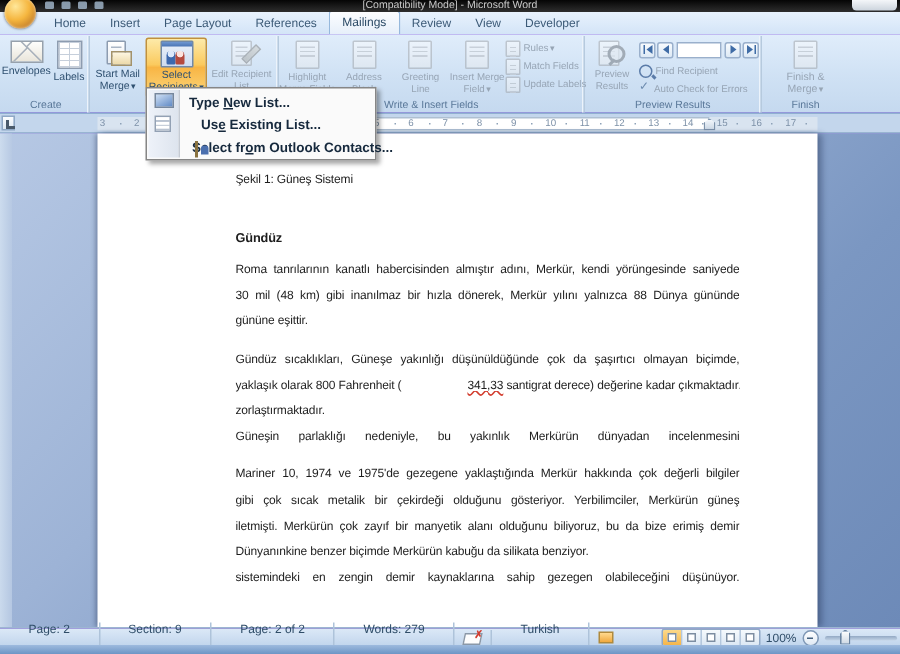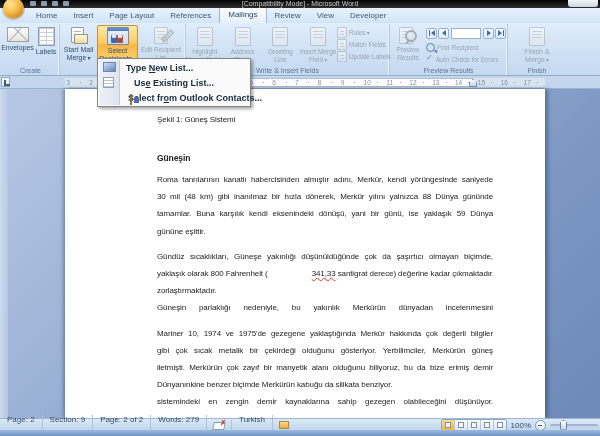--- a/index.html
+++ b/index.html
@@ -130,21 +130,21 @@
         background-image:repeating-linear-gradient(#b9c3d1 0 1px,transparent 1px 3px);background-position:0 2px;}
   .outlook-contacts-icon{width:11px;height:11px;background:linear-gradient(#f4dd9a,#dfb45e);border:1px solid #8a7340;
         box-sizing:border-box;position:relative;}
   .outlook-contacts-icon::after{content:"";position:absolute;left:3px;top:2px;width:5px;height:6px;
         border-radius:2px 2px 0 0;background:#4a6fae;}
 
   
   .statusbar{position:absolute;left:0;top:418px;width:600px;height:12px;
              background:linear-gradient(#dcE9f7,#c2d6ed);border-top:1px solid #9db6d2;box-sizing:border-box;
              display:flex;align-items:center;font-size:8px;color:#2f4d68;}
-  .st-item{padding:0 7px;border-right:1px solid #aec3da;height:20px;line-height:10px;white-space:nowrap;}
+  .st-item{padding:0 19px;border-right:1px solid #aec3da;height:20px;line-height:10px;white-space:nowrap;}
   .st-icon{padding:0 6px;border-right:1px solid #aec3da;height:10px;display:flex;align-items:center;}
   .proof-ic{width:12px;height:8px;position:relative;}
   .proof-ic::before{content:"";position:absolute;left:0;top:1px;width:10px;height:6px;background:#fdfdfd;border:1px solid #8a98a8;transform:skewX(-12deg);}
   .proof-ic::after{content:"\2717";position:absolute;right:-1px;top:-2px;font-size:7px;color:#d23c2e;font-weight:bold;}
   .extra-ic{width:10px;height:8px;background:linear-gradient(#ffd98e,#f0a93f);border:1px solid #b08a3c;box-sizing:border-box;}
   .st-right{position:absolute;right:0;top:0;height:12px;display:flex;align-items:center;gap:4px;padding-right:2px;}
   .viewbtns{display:flex;border:1px solid #8fa8c6;border-radius:2px;overflow:hidden;height:10px;}
   .vbtn{width:12px;height:10px;background:linear-gradient(#f6fafd,#dce8f4);display:flex;align-items:center;justify-content:center;border-right:1px solid #b5c8dd;}
   .vbtn:last-child{border-right:none;}
   .vbtn.active{background:linear-gradient(#fcd98a,#f5b54a);}
@@ -366,26 +366,25 @@
         <div class="rdot" style="left: 514.14px;"></div>
         <div class="rdot" style="left: 536.997px;"></div>
       </div>
     <div class="rmarker"></div>
   </div>
 
   <div class="docarea">
     <div class="vruler"></div>
     <div class="page">
       <div class="textcol" id="caption">Şekil 1: Güneş Sistemi</div>
-      <div class="textcol" id="heading">Güneşin</div>
+      <div class="textcol" id="heading">Gündüz</div>
       <div class="textcol" id="paras">
           <div class="para">
             <div class="line">Roma tanrılarının kanatlı habercisinden almıştır adını, Merkür, kendi yörüngesinde saniyede</div>
             <div class="line">30 mil (48 km) gibi inanılmaz bir hızla dönerek, Merkür yılını yalnızca 88 Dünya gününde</div>
-            <div class="line">tamamlar. Buna karşılık kendi eksenindeki dönüşü, yani bir günü, ise yaklaşık 59 Dünya</div>
             <div class="line last">gününe eşittir.</div>
           </div>
           <div class="para">
             <div class="line">Gündüz sıcaklıkları, Güneşe yakınlığı düşünüldüğünde çok da şaşırtıcı olmayan biçimde,</div>
             <div class="line">yaklaşık olarak 800 Fahrenheit (<span class="misspell">341,33</span> santigrat derece) değerine kadar çıkmaktadır.</div>
             <div class="line last">zorlaştırmaktadır.</div>
             <div class="line">Güneşin parlaklığı nedeniyle, bu yakınlık Merkürün dünyadan incelenmesini</div>
           </div>
           <div class="para">
             <div class="line">Mariner 10, 1974 ve 1975'de gezegene yaklaştığında Merkür hakkında çok değerli bilgiler</div>

